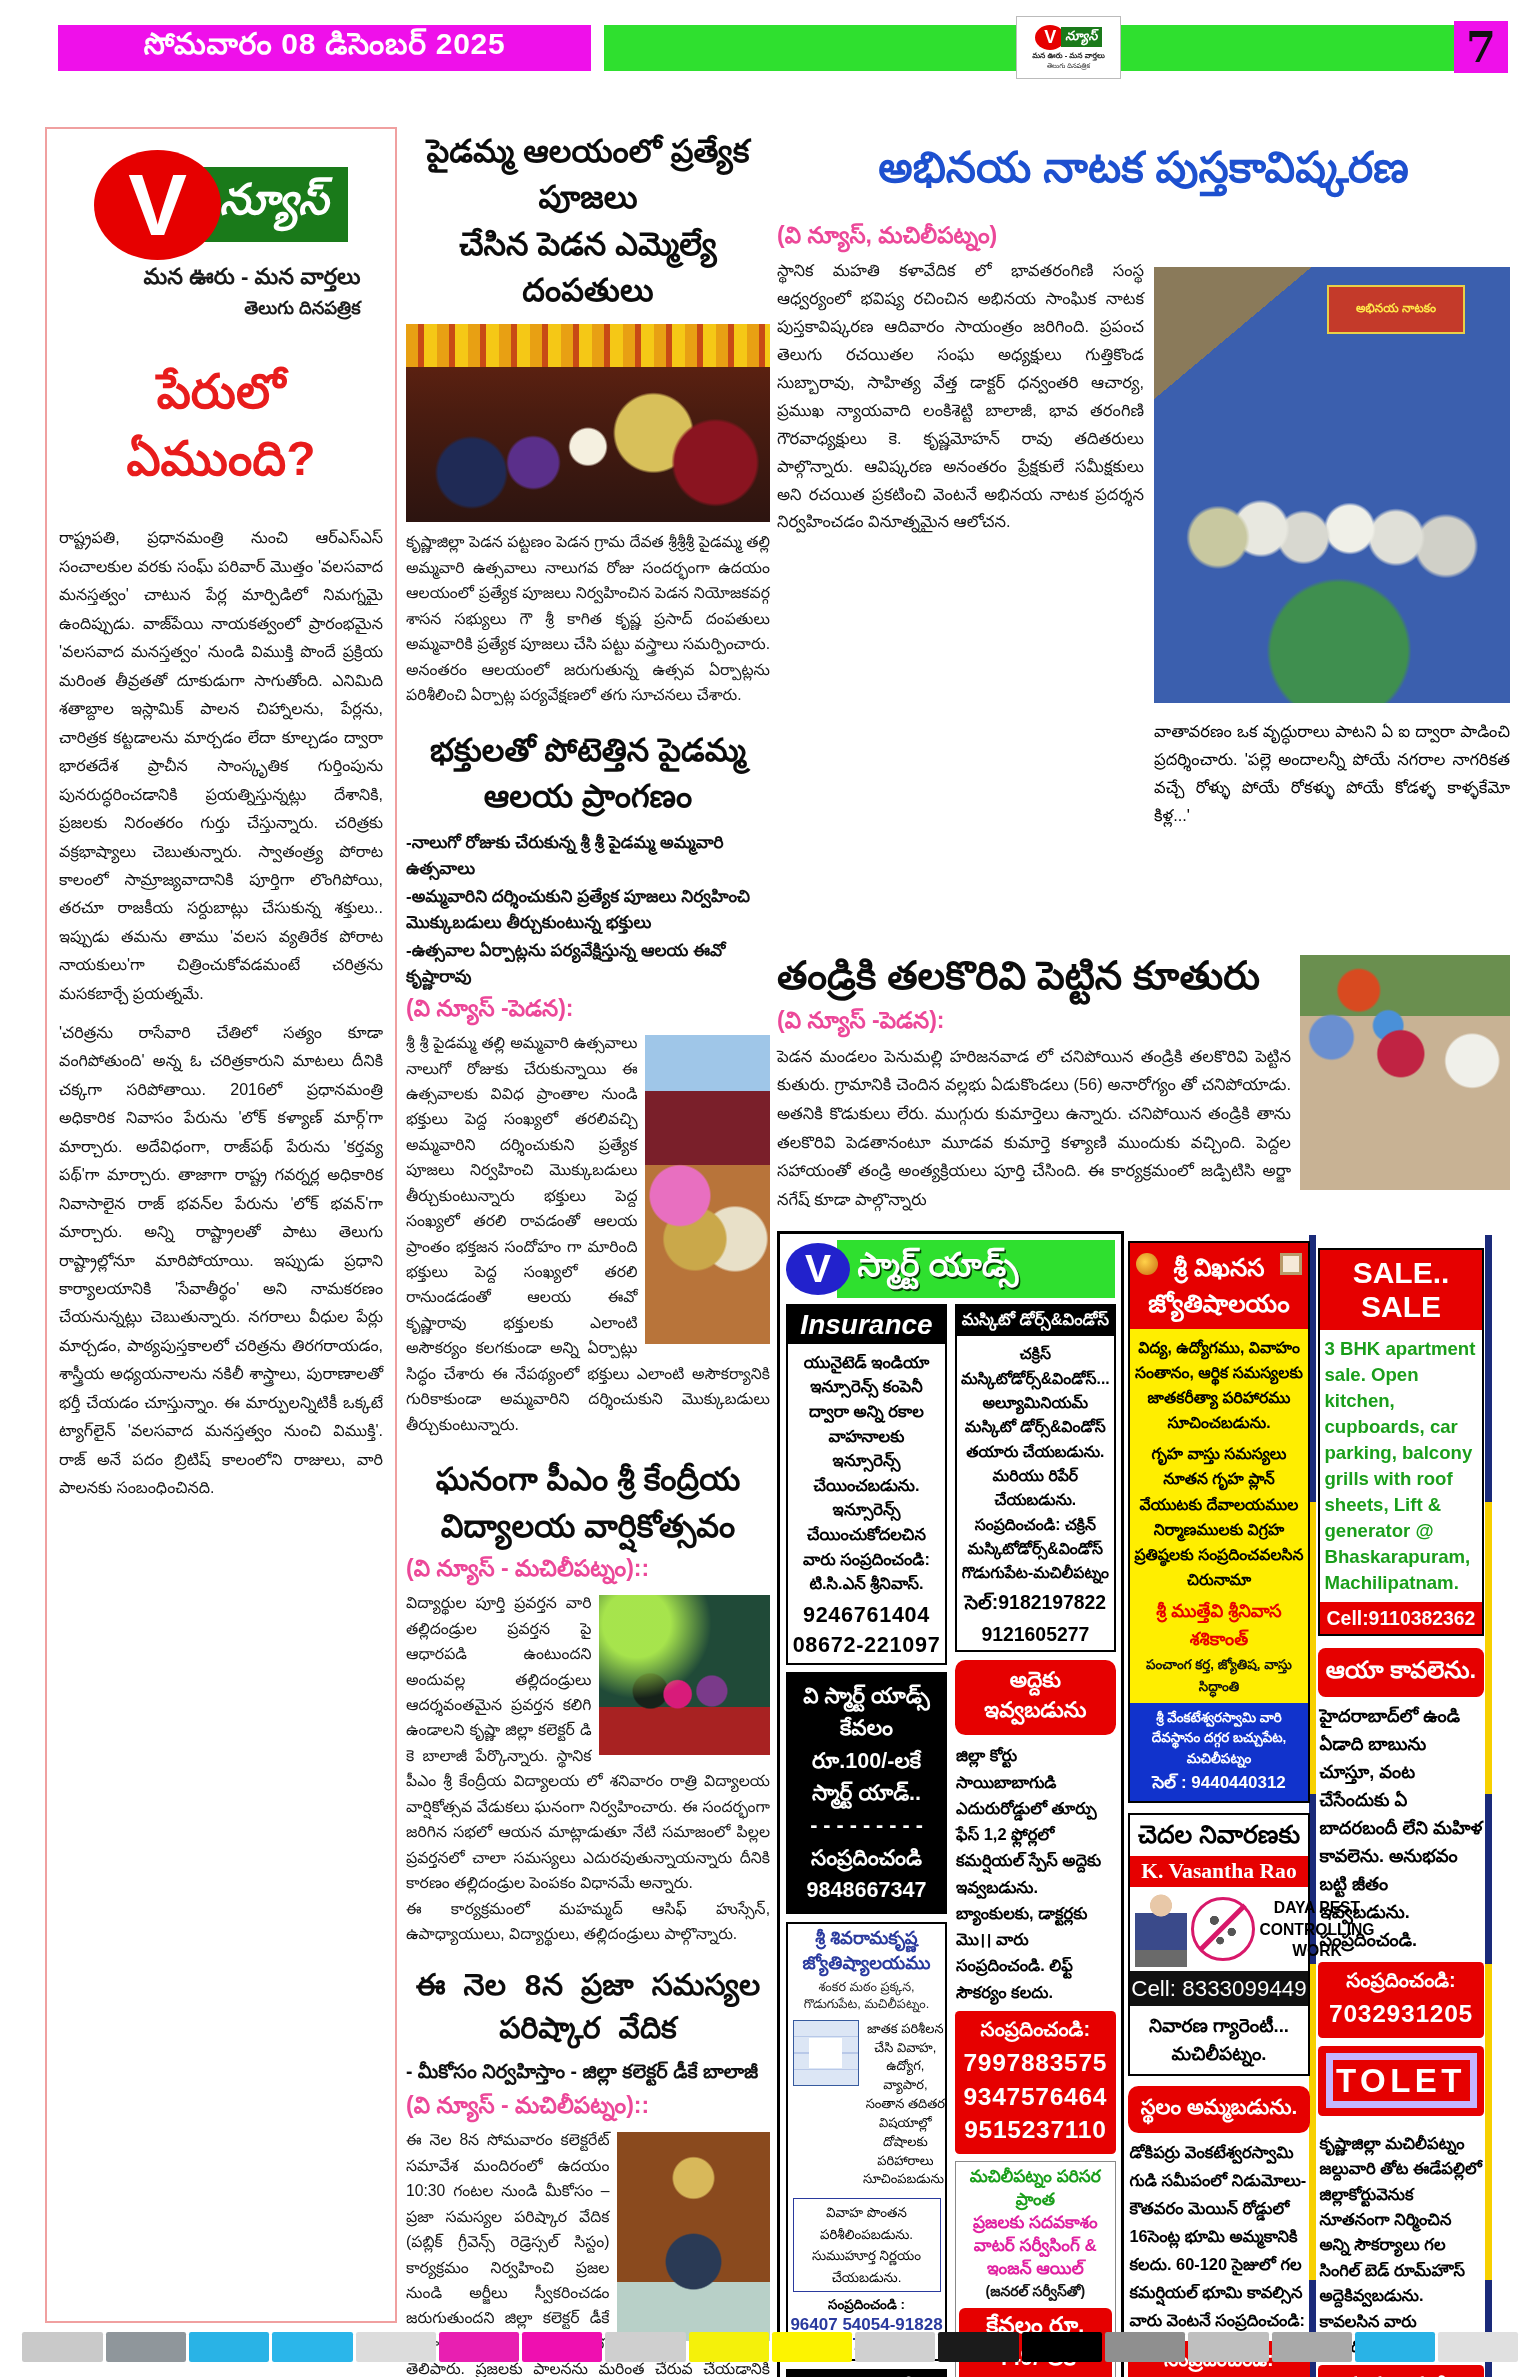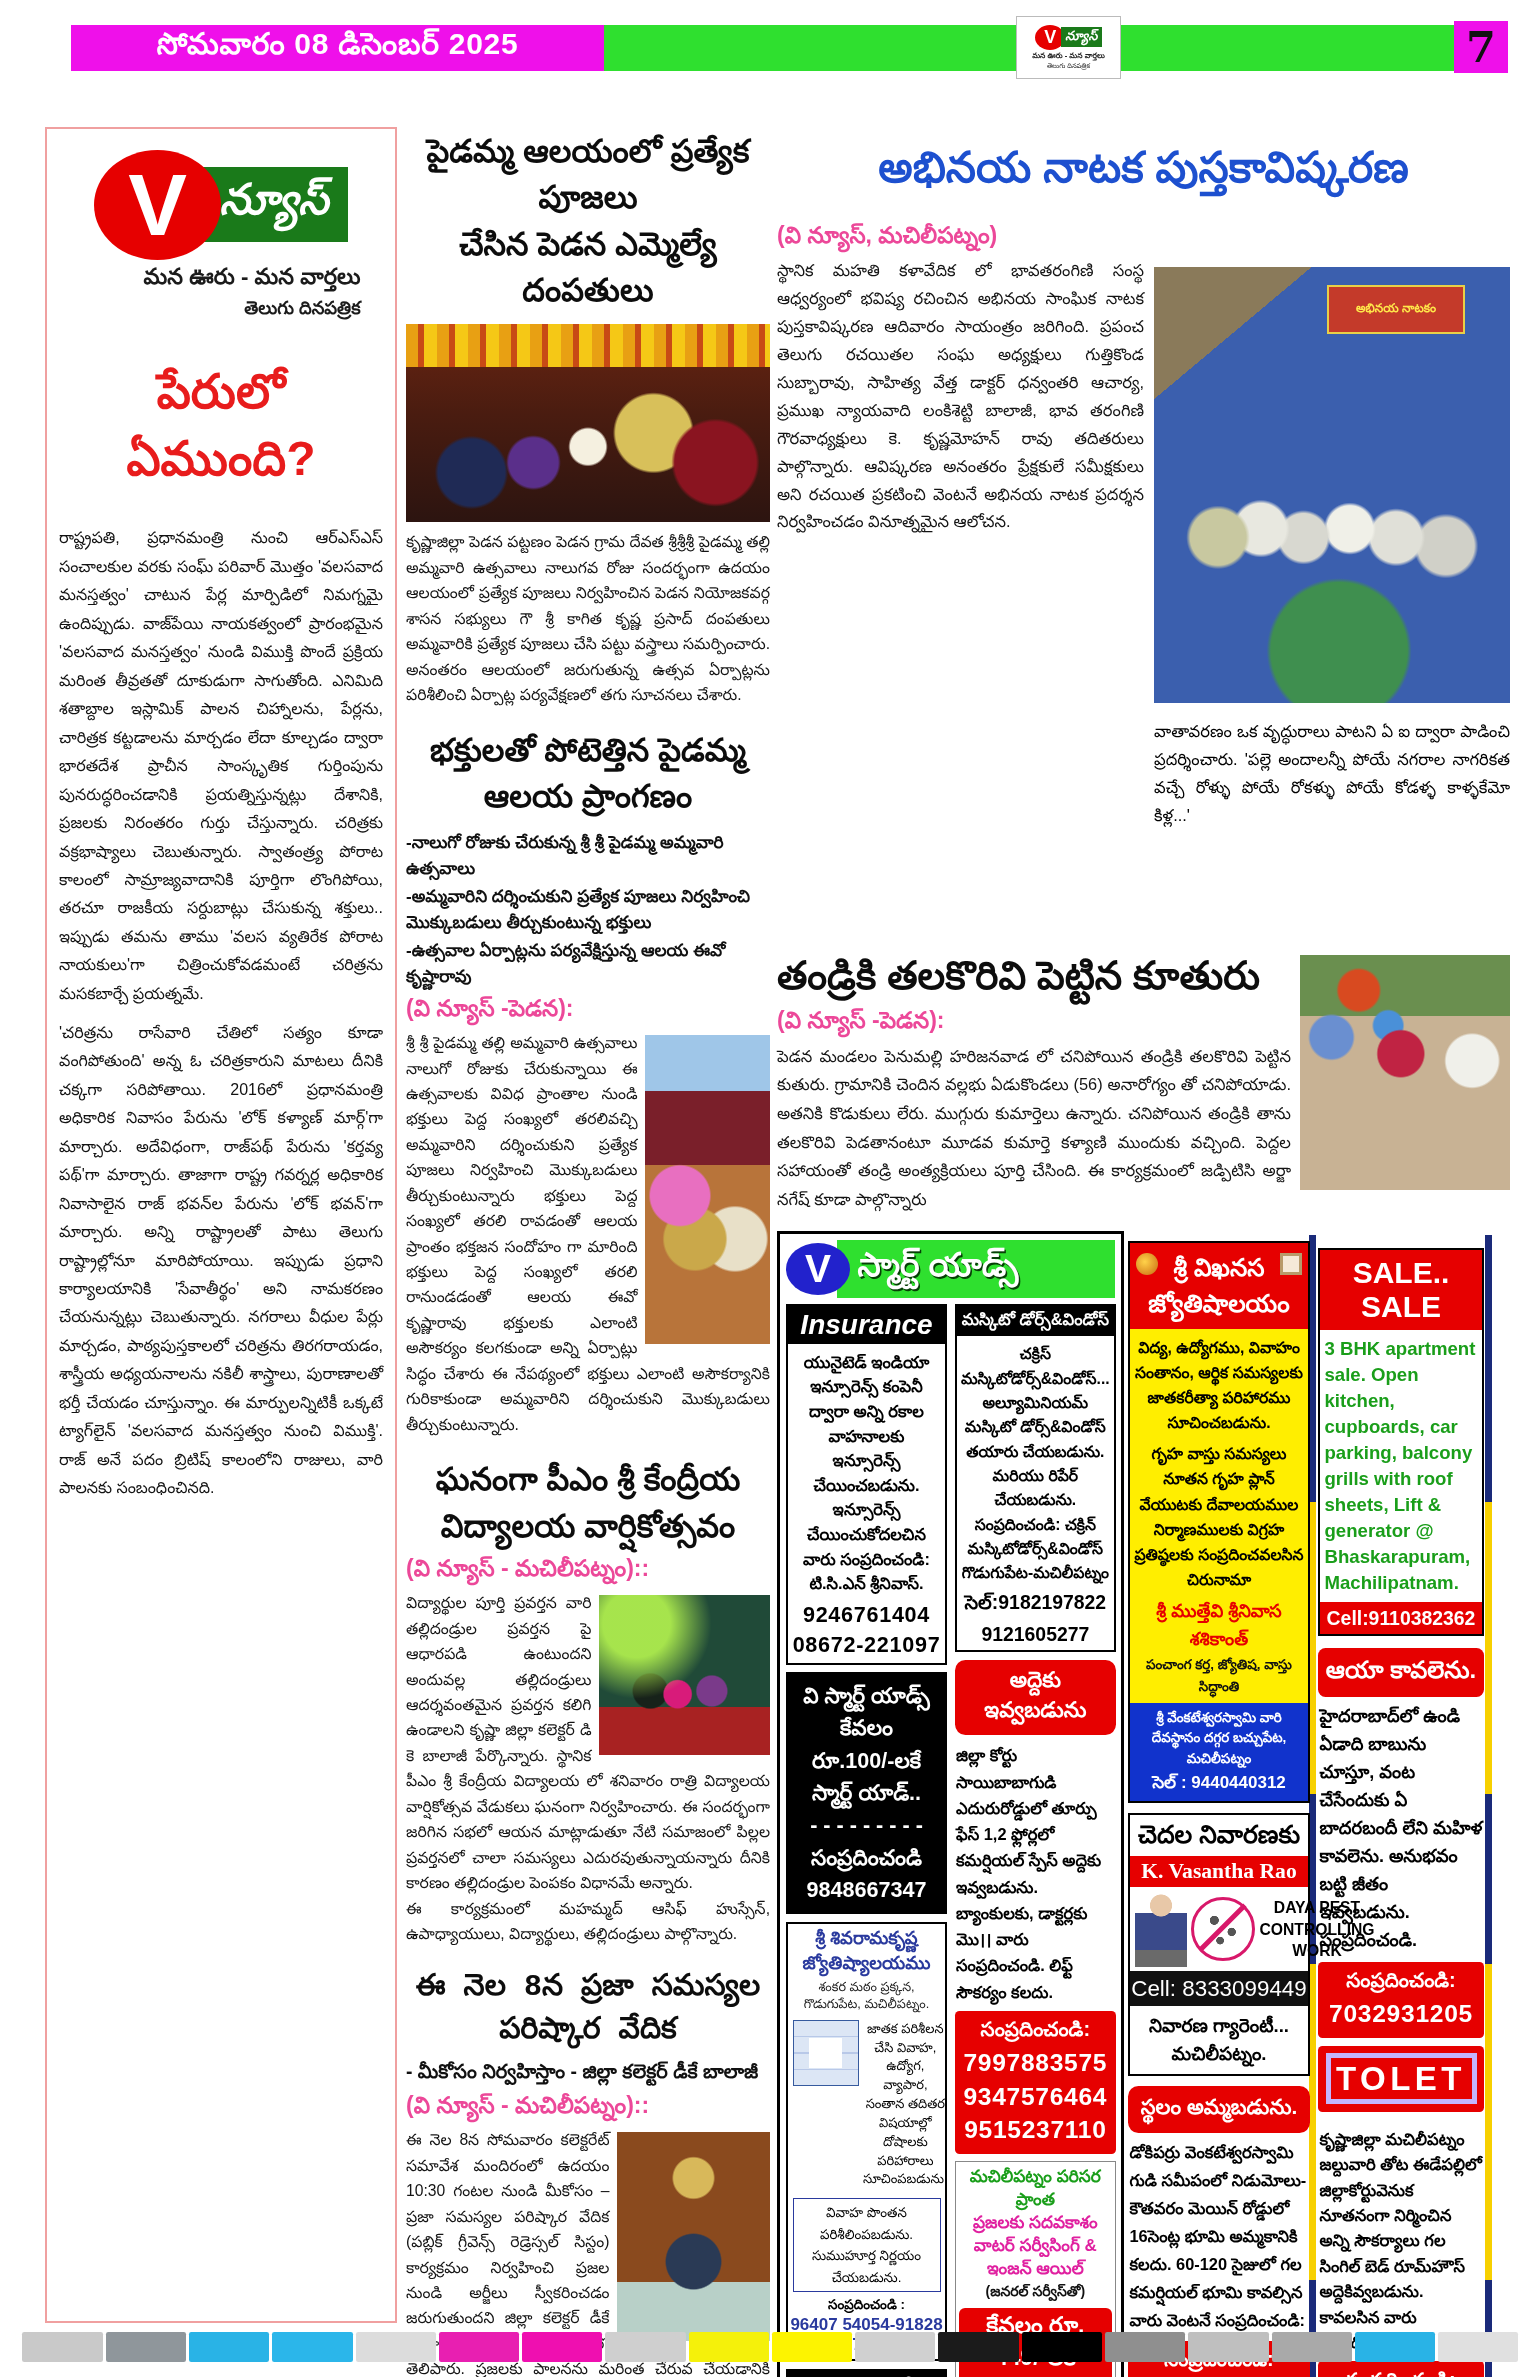--- a/index.html
+++ b/index.html
@@ -1,19 +1,19 @@
 <!DOCTYPE html>
 <html style="font-size:12px"><head>
 <meta charset="utf-8">
 <style>
   html,body{margin:0;padding:0;background:#e8e8e8;font-family:"Liberation Sans",sans-serif;}
   .page{position:relative;width:1541px;height:2377px;background:#ffffff;margin:0 auto;overflow:hidden;}
 
   
-  .date-box{position:absolute;left:71px;top:24.6px;width:533px;height:46px;background:#ef10ea;color:#fff;
+  .date-box{position:absolute;left:58px;top:24.6px;width:533px;height:46px;background:#ef10ea;color:#fff;
     display:flex;align-items:center;justify-content:center;font-size:30px;font-weight:bold;letter-spacing:0.7px;}
   .green-bar{position:absolute;left:604px;top:24.6px;width:904px;height:46px;background:#2fe02f;}
   .head-logo{position:absolute;left:1016px;top:16.4px;width:103px;height:61px;background:#fff;border:0.7px solid #bbb;
     display:flex;flex-direction:column;align-items:center;justify-content:center;z-index:3;}
   .head-logo .row{display:flex;align-items:center;}
   .mini-oval{width:30px;height:25px;background:#e60000;border-radius:50%;color:#fff;font-weight:bold;font-size:18px;
     display:flex;align-items:center;justify-content:center;}
   .mini-green{background:#1a7a1a;color:#fff;font-weight:bold;font-size:12.7px;padding:1.5px 4.5px;margin-left:-4.5px;font-style:italic;}
   .mini-tag{font-size:7.5px;font-weight:bold;color:#222;margin-top:1.5px;}
   .mini-sub{font-size:6.7px;color:#222;}
@@ -179,21 +179,21 @@
   .sth-body{font-size:16.4px;font-weight:bold;line-height:1.7;padding:0 1.5px 6px 1.5px;}
 
   .rightads{position:absolute;left:541px;top:21px;width:166px;}
   .sale{border:2.2px solid #000;margin-bottom:12px;}
   .sale-head{background:#e60000;color:#fff;font-size:30px;font-weight:900;text-align:center;padding:6px 0;}
   .sale-body{color:#1a9e1a;font-size:18.6px;font-weight:bold;line-height:1.4;padding:6px 4.5px;}
   .sale-cell{background:#e60000;color:#fff;font-size:19.4px;font-weight:bold;text-align:center;padding:4.5px 0;}
   .aaya-head{background:#e60000;color:#fff;font-size:24px;font-weight:900;text-align:center;border-radius:7.5px;padding:7.5px 1.5px;margin-bottom:6px;}
   .aaya-body{font-size:18px;font-weight:bold;line-height:1.55;padding:0 1.5px 7.5px 1.5px;}
   .tolet{background:#e60000;border-radius:4.5px;padding:7.5px;margin-bottom:9px;}
-  .tolet-inner{background:#e60000;border:5px solid #c4b5fd;color:#fff;font-size:33px;font-weight:900;letter-spacing:4.5px;text-align:center;padding:1.5px 0;}
+  .tolet-inner{background:#e60000;border:7px solid #c4b5fd;color:#fff;font-size:33px;font-weight:900;letter-spacing:4.5px;text-align:center;padding:1.5px 0;}
   .tolet-body{font-size:16.4px;font-weight:bold;line-height:1.55;padding:6px 1.5px;}
 
   
   .calibration{position:absolute;left:22.4px;top:2332px;width:1496px;height:30px;display:flex;gap:3px;}
   .cal-seg{flex:1;height:100%;border-radius:2.2px;}
   .clearfix:after{content:"";display:block;clear:both;}
 </style>
 </head>
 <body>
 

